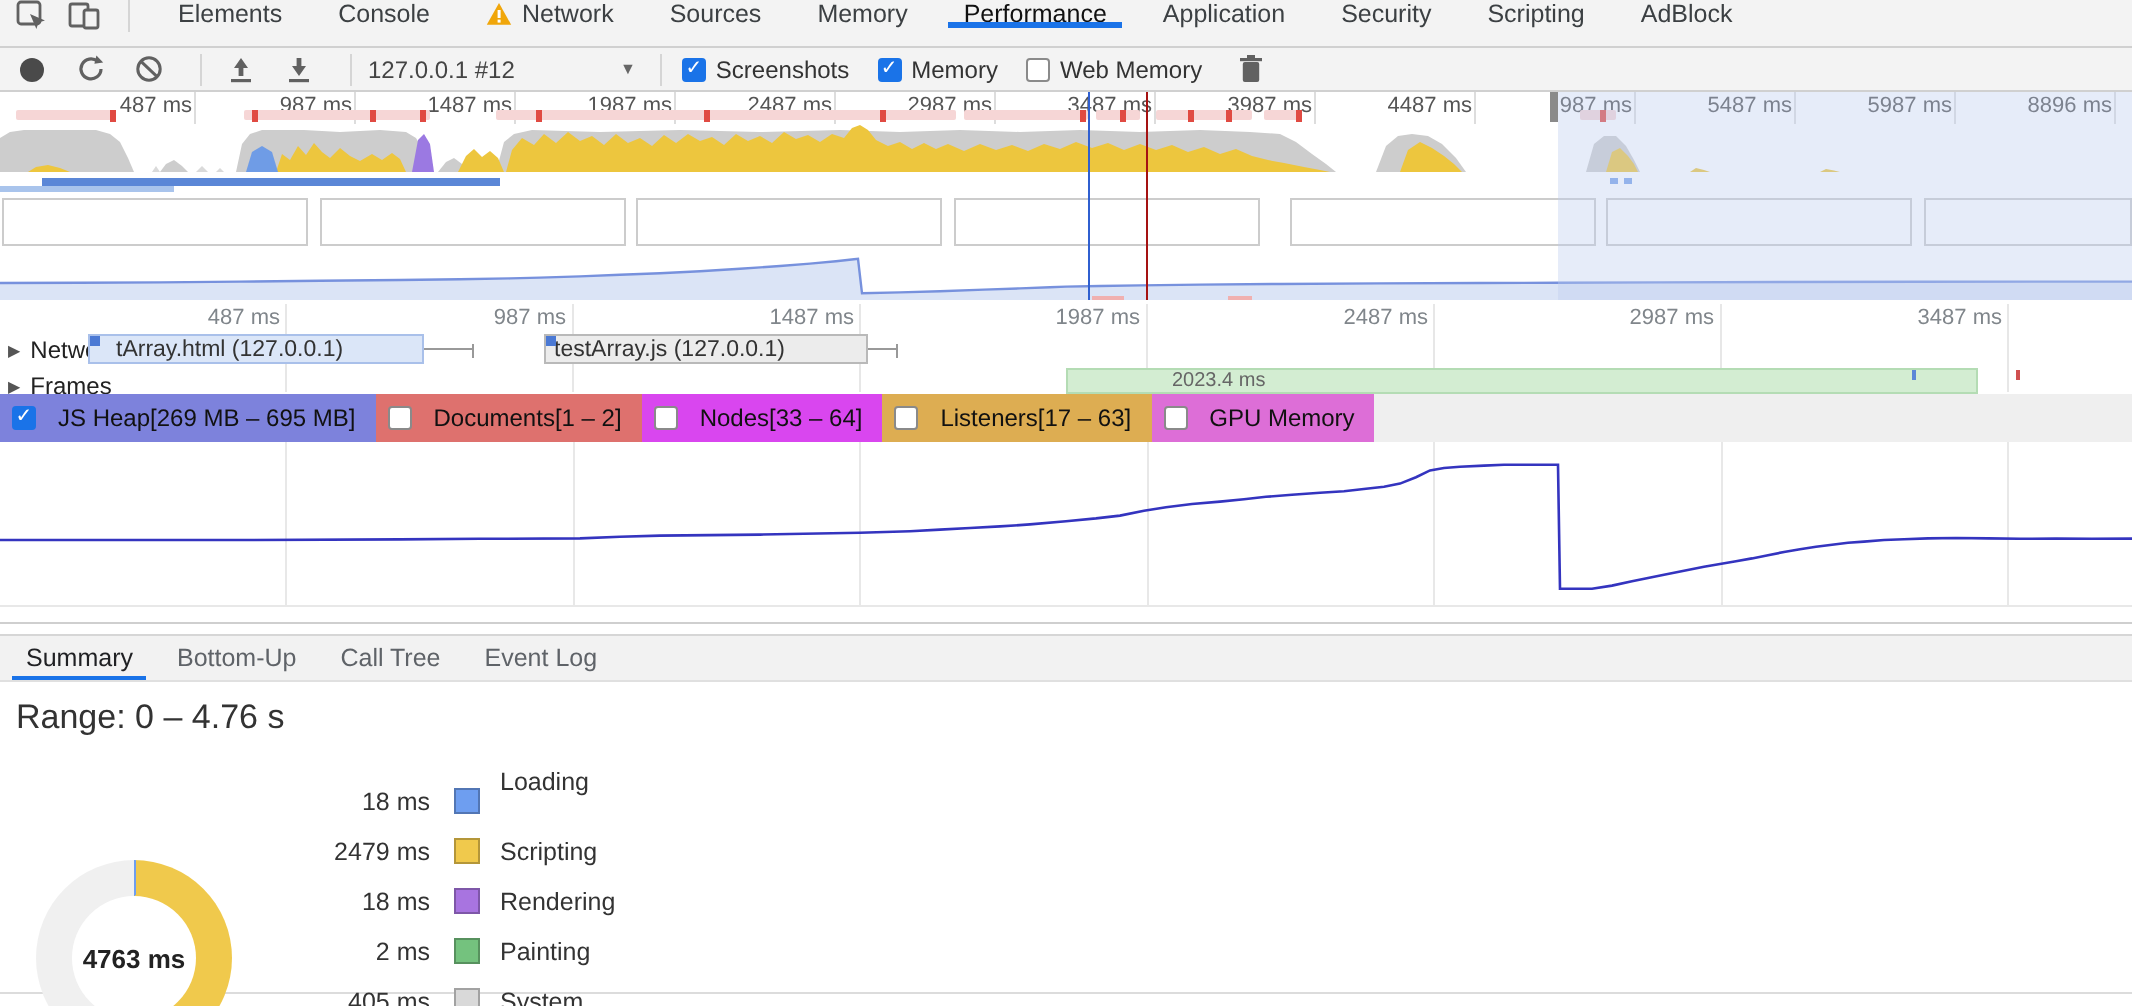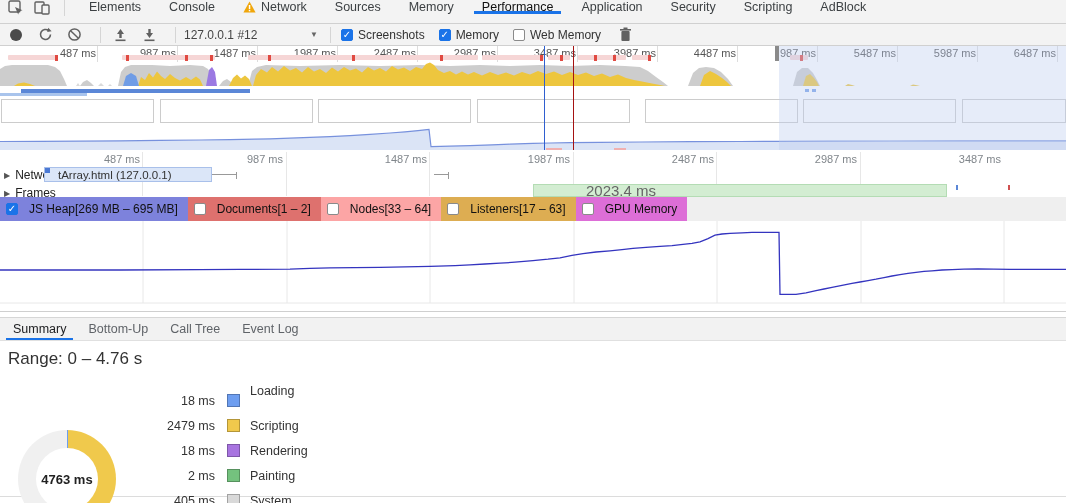--- a/index.html
+++ b/index.html
@@ -57,22 +57,22 @@
   .track-label { position:absolute; left:4px; top:1px; font-size:12px; color:#222; display:flex; gap:5px; align-items:center; }
   .tri { font-size:8px; color:#555; }
   .req-bar { position:absolute; top:0; height:15px; font-size:11.5px; color:#333; line-height:14px;
              white-space:nowrap; overflow:hidden; }
   .req-bar .chip { position:absolute; left:0; top:0; width:5px; height:5px; background:#4b79d4; }
   .req1 { left:44px; width:168px; background:#dbe6f8; border:1px solid #a9c0ea; padding-left:13px; }
   .req2 { left:272px; width:162px; background:#ececec; border:1px solid #b9b9b9; padding-left:4px; }
   .whisker { position:absolute; top:7px; border-top:1px solid #999; }
   .whisker::after { content:""; position:absolute; right:0; top:-3px; width:1px; height:7px; background:#999; }
   .track-frames { position:absolute; left:0; top:183px; width:1066px; height:14px; overflow:hidden; z-index:1; }
-  .frame-bar { position:absolute; left:533px; top:1px; width:414px; height:13px; background:#d3edd2;
-               border:1px solid #b4dcb4; font-size:15px; color:#666; padding-left:52px; line-height:12px; }
+  .frame-bar { position:absolute; left:533px; top:1px; width:456px; height:13px; background:#d3edd2;
+               border:1px solid #b4dcb4; font-size:10px; color:#666; padding-left:52px; line-height:12px; }
   .ftick { position:absolute; top:2px; width:2px; height:5px; }
 
   
   .memlegend { position:absolute; left:0; top:197px; width:1066px; height:24px; display:flex; z-index:2; }
   .ml-item { display:flex; align-items:center; gap:6px; padding:0 10px 0 6px; font-size:12px; color:#111; }
   .ml-fill { flex:1; background:#efefef; }
 
   
   .memchart { position:absolute; left:0; top:221px; width:1066px; height:90px; z-index:0; }
   .hr1 { position:absolute; left:0; top:311px; width:1066px; height:1px; background:#cfcfcf; }
@@ -207,21 +207,21 @@
     <div class="ovl" style="left:196px">1487 ms</div>
     <div class="ovl" style="left:276px">1987 ms</div>
     <div class="ovl" style="left:356px">2487 ms</div>
     <div class="ovl" style="left:436px">2987 ms</div>
     <div class="ovl" style="left:516px">3487 ms</div>
     <div class="ovl" style="left:596px">3987 ms</div>
     <div class="ovl" style="left:676px">4487 ms</div>
     <div class="ovl" style="left:756px">987 ms</div>
     <div class="ovl" style="left:836px">5487 ms</div>
     <div class="ovl" style="left:916px">5987 ms</div>
-    <div class="ovl" style="left:996px">6487 ms</div>
+    <div class="ovl" style="left:996px">8896 ms</div>
 
     <div class="pinkbar" style="left:8px;   width:49px"></div>
     <div class="pinkbar" style="left:122px; width:93px"></div>
     <div class="pinkbar" style="left:248px; width:230px"></div>
     <div class="pinkbar" style="left:482px; width:62px"></div>
     <div class="pinkbar" style="left:548px; width:22px"></div>
     <div class="pinkbar" style="left:578px; width:48px"></div>
     <div class="pinkbar" style="left:632px; width:18px"></div>
     <div class="pinkbar" style="left:790px; width:18px"></div>
     <div class="redmark" style="left:55px"></div>
@@ -309,20 +309,24 @@
   <div class="track-net">
     <div class="track-label">
       <span class="tri">▶</span>
       <span>Network</span>
     </div>
     <div class="req-bar req1">
       <span class="chip"></span>
       <span>tArray.html (127.0.0.1)</span>
     </div>
     <div class="whisker" style="left:212px; width:25px"></div>
+    <div class="req-bar req2">
+      <span class="chip"></span>
+      <span>testArray.js (127.0.0.1)</span>
+    </div>
     <div class="whisker" style="left:434px; width:15px"></div>
   </div>
 
   <div class="track-frames">
     <div class="track-label" style="top:3px">
       <span class="tri">▶</span>
       <span>Frames</span>
     </div>
     <div class="frame-bar">
       <span>2023.4 ms</span>
@@ -333,21 +337,21 @@
 
   <div class="memlegend">
     <div class="ml-item" style="background: rgb(125, 130, 220);">
       <span class="cb checked">✓</span>
       <span>JS Heap[269 MB – 695 MB]</span>
     </div>
     <div class="ml-item" style="background: rgb(222, 113, 110);">
       <span class="cb"></span>
       <span>Documents[1 – 2]</span>
     </div>
-    <div class="ml-item" style="background: #fca5a5;">
+    <div class="ml-item" style="background: #d946ef;">
       <span class="cb"></span>
       <span>Nodes[33 – 64]</span>
     </div>
     <div class="ml-item" style="background: rgb(221, 173, 82);">
       <span class="cb"></span>
       <span>Listeners[17 – 63]</span>
     </div>
     <div class="ml-item" style="background: rgb(221, 110, 215);">
       <span class="cb"></span>
       <span>GPU Memory</span>

